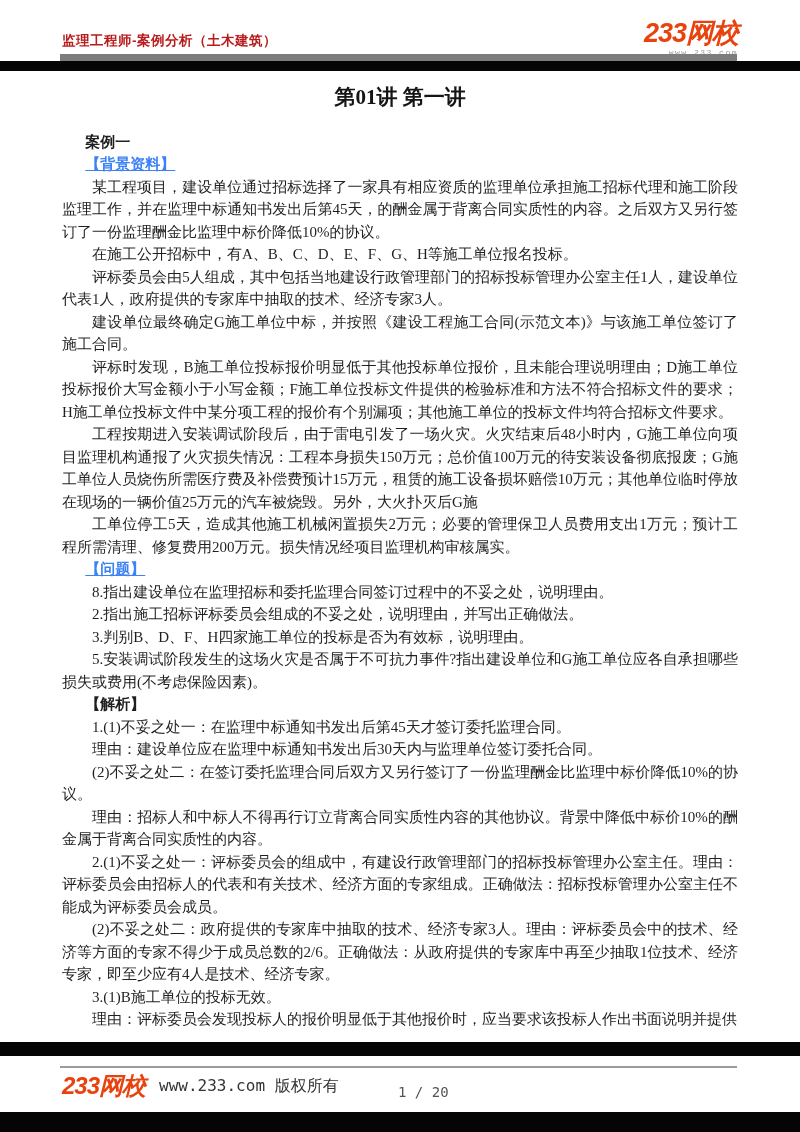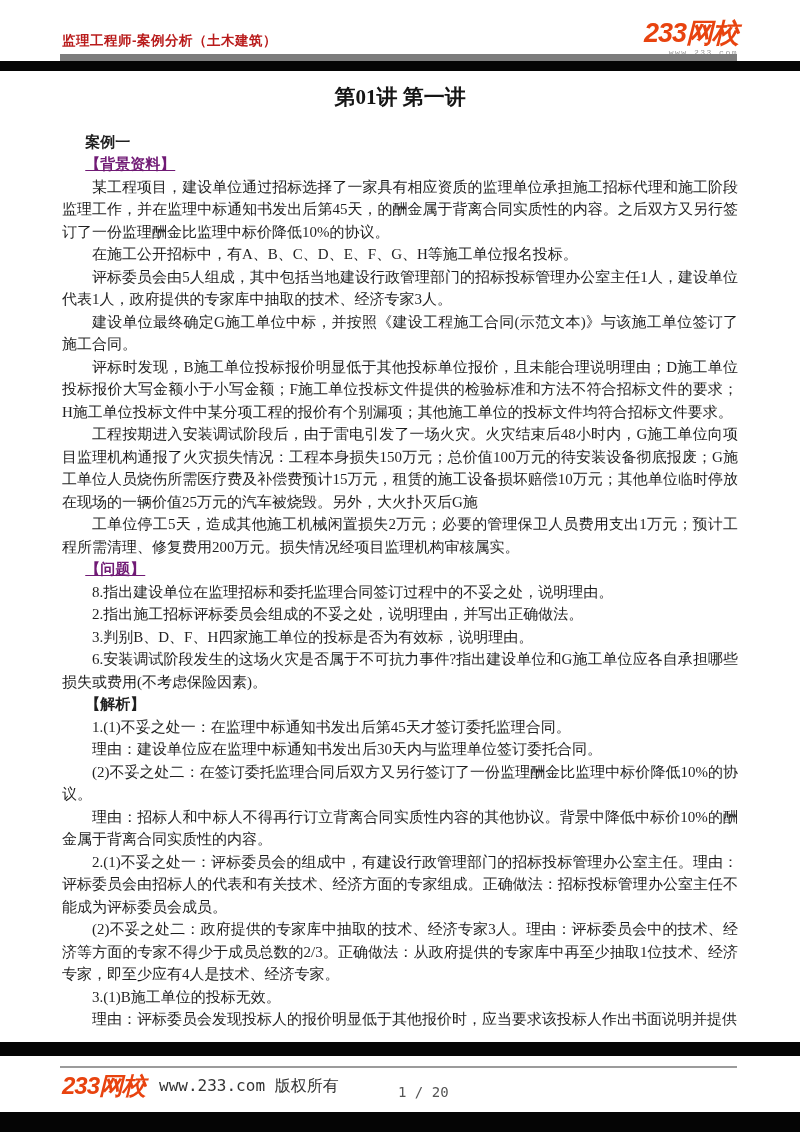--- a/index.html
+++ b/index.html
@@ -17,21 +17,21 @@
     font-family:"Liberation Sans","DejaVu Sans",sans-serif;
     font-size:27px;font-weight:bold;font-style:italic;color:#e8430f;letter-spacing:-1px;}
   .brand .brand-url{display:block;font-size:8px;color:#999;letter-spacing:1.5px;
     font-family:Liberation Mono, monospace;margin-top:2px;}
   .bar-gray{position:absolute;top:54px;left:60px;width:677px;height:7px;background:#7d7d7d;}
   .bar-black-top{position:absolute;top:61px;left:0;width:800px;height:10px;background:#050505;}
   
   .doc{position:absolute;top:78px;left:62px;width:676px;font-size:15px;line-height:22.5px;}
   .doc-title{text-align:center;font-size:21px;font-weight:bold;margin:8px 0 22px 0;color:#151515;}
   .case-label{font-weight:bold;margin-left:1.55em;}
-  .sec-red{color:#701a75;font-weight:bold;text-decoration:underline;margin-left:1.55em;}
+  .sec-red{color:#3b82f6;font-weight:bold;text-decoration:underline;margin-left:1.55em;}
   .sec-black{font-weight:bold;margin-left:1.55em;}
   .doc p{margin:0;text-indent:2em;text-align:justify;}
   
   .bar-black-mid{position:absolute;top:1042px;left:0;width:800px;height:14px;background:#050505;}
   .footer-rule{position:absolute;top:1066px;left:60px;width:677px;height:2px;background:#9b9b9b;}
   .page-footer{position:absolute;top:1070px;left:62px;right:62px;height:34px;}
   .footer-brand{font-family:"Liberation Sans","DejaVu Sans",sans-serif;
     font-size:24px;font-weight:bold;font-style:italic;color:#e8430f;letter-spacing:-1px;
     display:inline-block;vertical-align:middle;}
   .footer-copy{font-size:16px;color:#333;margin-left:10px;display:inline-block;vertical-align:middle;
@@ -64,29 +64,29 @@
   <p>评标委员会由5人组成，其中包括当地建设行政管理部门的招标投标管理办公室主任1人，建设单位代表1人，政府提供的专家库中抽取的技术、经济专家3人。</p>
   <p>建设单位最终确定G施工单位中标，并按照《建设工程施工合同(示范文本)》与该施工单位签订了施工合同。</p>
   <p>评标时发现，B施工单位投标报价明显低于其他投标单位报价，且未能合理说明理由；D施工单位投标报价大写金额小于小写金额；F施工单位投标文件提供的检验标准和方法不符合招标文件的要求；H施工单位投标文件中某分项工程的报价有个别漏项；其他施工单位的投标文件均符合招标文件要求。</p>
   <p>工程按期进入安装调试阶段后，由于雷电引发了一场火灾。火灾结束后48小时内，G施工单位向项目监理机构通报了火灾损失情况：工程本身损失150万元；总价值100万元的待安装设备彻底报废；G施工单位人员烧伤所需医疗费及补偿费预计15万元，租赁的施工设备损坏赔偿10万元；其他单位临时停放在现场的一辆价值25万元的汽车被烧毁。另外，大火扑灭后G施</p>
   <p>工单位停工5天，造成其他施工机械闲置损失2万元；必要的管理保卫人员费用支出1万元；预计工程所需清理、修复费用200万元。损失情况经项目监理机构审核属实。</p>
 
   <div class="sec-red">【问题】</div>
   <p>8.指出建设单位在监理招标和委托监理合同签订过程中的不妥之处，说明理由。</p>
   <p>2.指出施工招标评标委员会组成的不妥之处，说明理由，并写出正确做法。</p>
   <p>3.判别B、D、F、H四家施工单位的投标是否为有效标，说明理由。</p>
-  <p>6.安装调试阶段发生的这场火灾是否属于不可抗力事件?指出建设单位和G施工单位应各自承担哪些损失或费用(不考虑保险因素)。</p>
+  <p>5.安装调试阶段发生的这场火灾是否属于不可抗力事件?指出建设单位和G施工单位应各自承担哪些损失或费用(不考虑保险因素)。</p>
 
   <div class="sec-black">【解析】</div>
   <p>1.(1)不妥之处一：在监理中标通知书发出后第45天才签订委托监理合同。</p>
   <p>理由：建设单位应在监理中标通知书发出后30天内与监理单位签订委托合同。</p>
   <p>(2)不妥之处二：在签订委托监理合同后双方又另行签订了一份监理酬金比监理中标价降低10%的协议。</p>
   <p>理由：招标人和中标人不得再行订立背离合同实质性内容的其他协议。背景中降低中标价10%的酬金属于背离合同实质性的内容。</p>
   <p>2.(1)不妥之处一：评标委员会的组成中，有建设行政管理部门的招标投标管理办公室主任。理由：评标委员会由招标人的代表和有关技术、经济方面的专家组成。正确做法：招标投标管理办公室主任不能成为评标委员会成员。</p>
-  <p>(2)不妥之处二：政府提供的专家库中抽取的技术、经济专家3人。理由：评标委员会中的技术、经济等方面的专家不得少于成员总数的2/3。正确做法：从政府提供的专家库中再至少抽取1位技术、经济专家，即至少应有4人是技术、经济专家。</p>
+  <p>(2)不妥之处二：政府提供的专家库中抽取的技术、经济专家3人。理由：评标委员会中的技术、经济等方面的专家不得少于成员总数的2/6。正确做法：从政府提供的专家库中再至少抽取1位技术、经济专家，即至少应有4人是技术、经济专家。</p>
   <p>3.(1)B施工单位的投标无效。</p>
   <p>理由：评标委员会发现投标人的报价明显低于其他报价时，应当要求该投标人作出书面说明并提供</p>
 </div>
 
 <div class="bar-black-mid"></div>
 <div class="footer-rule"></div>
 
 <div class="page-footer">
   <span class="footer-brand">233网校</span>
   <span class="footer-copy">www.233.com 版权所有</span>

